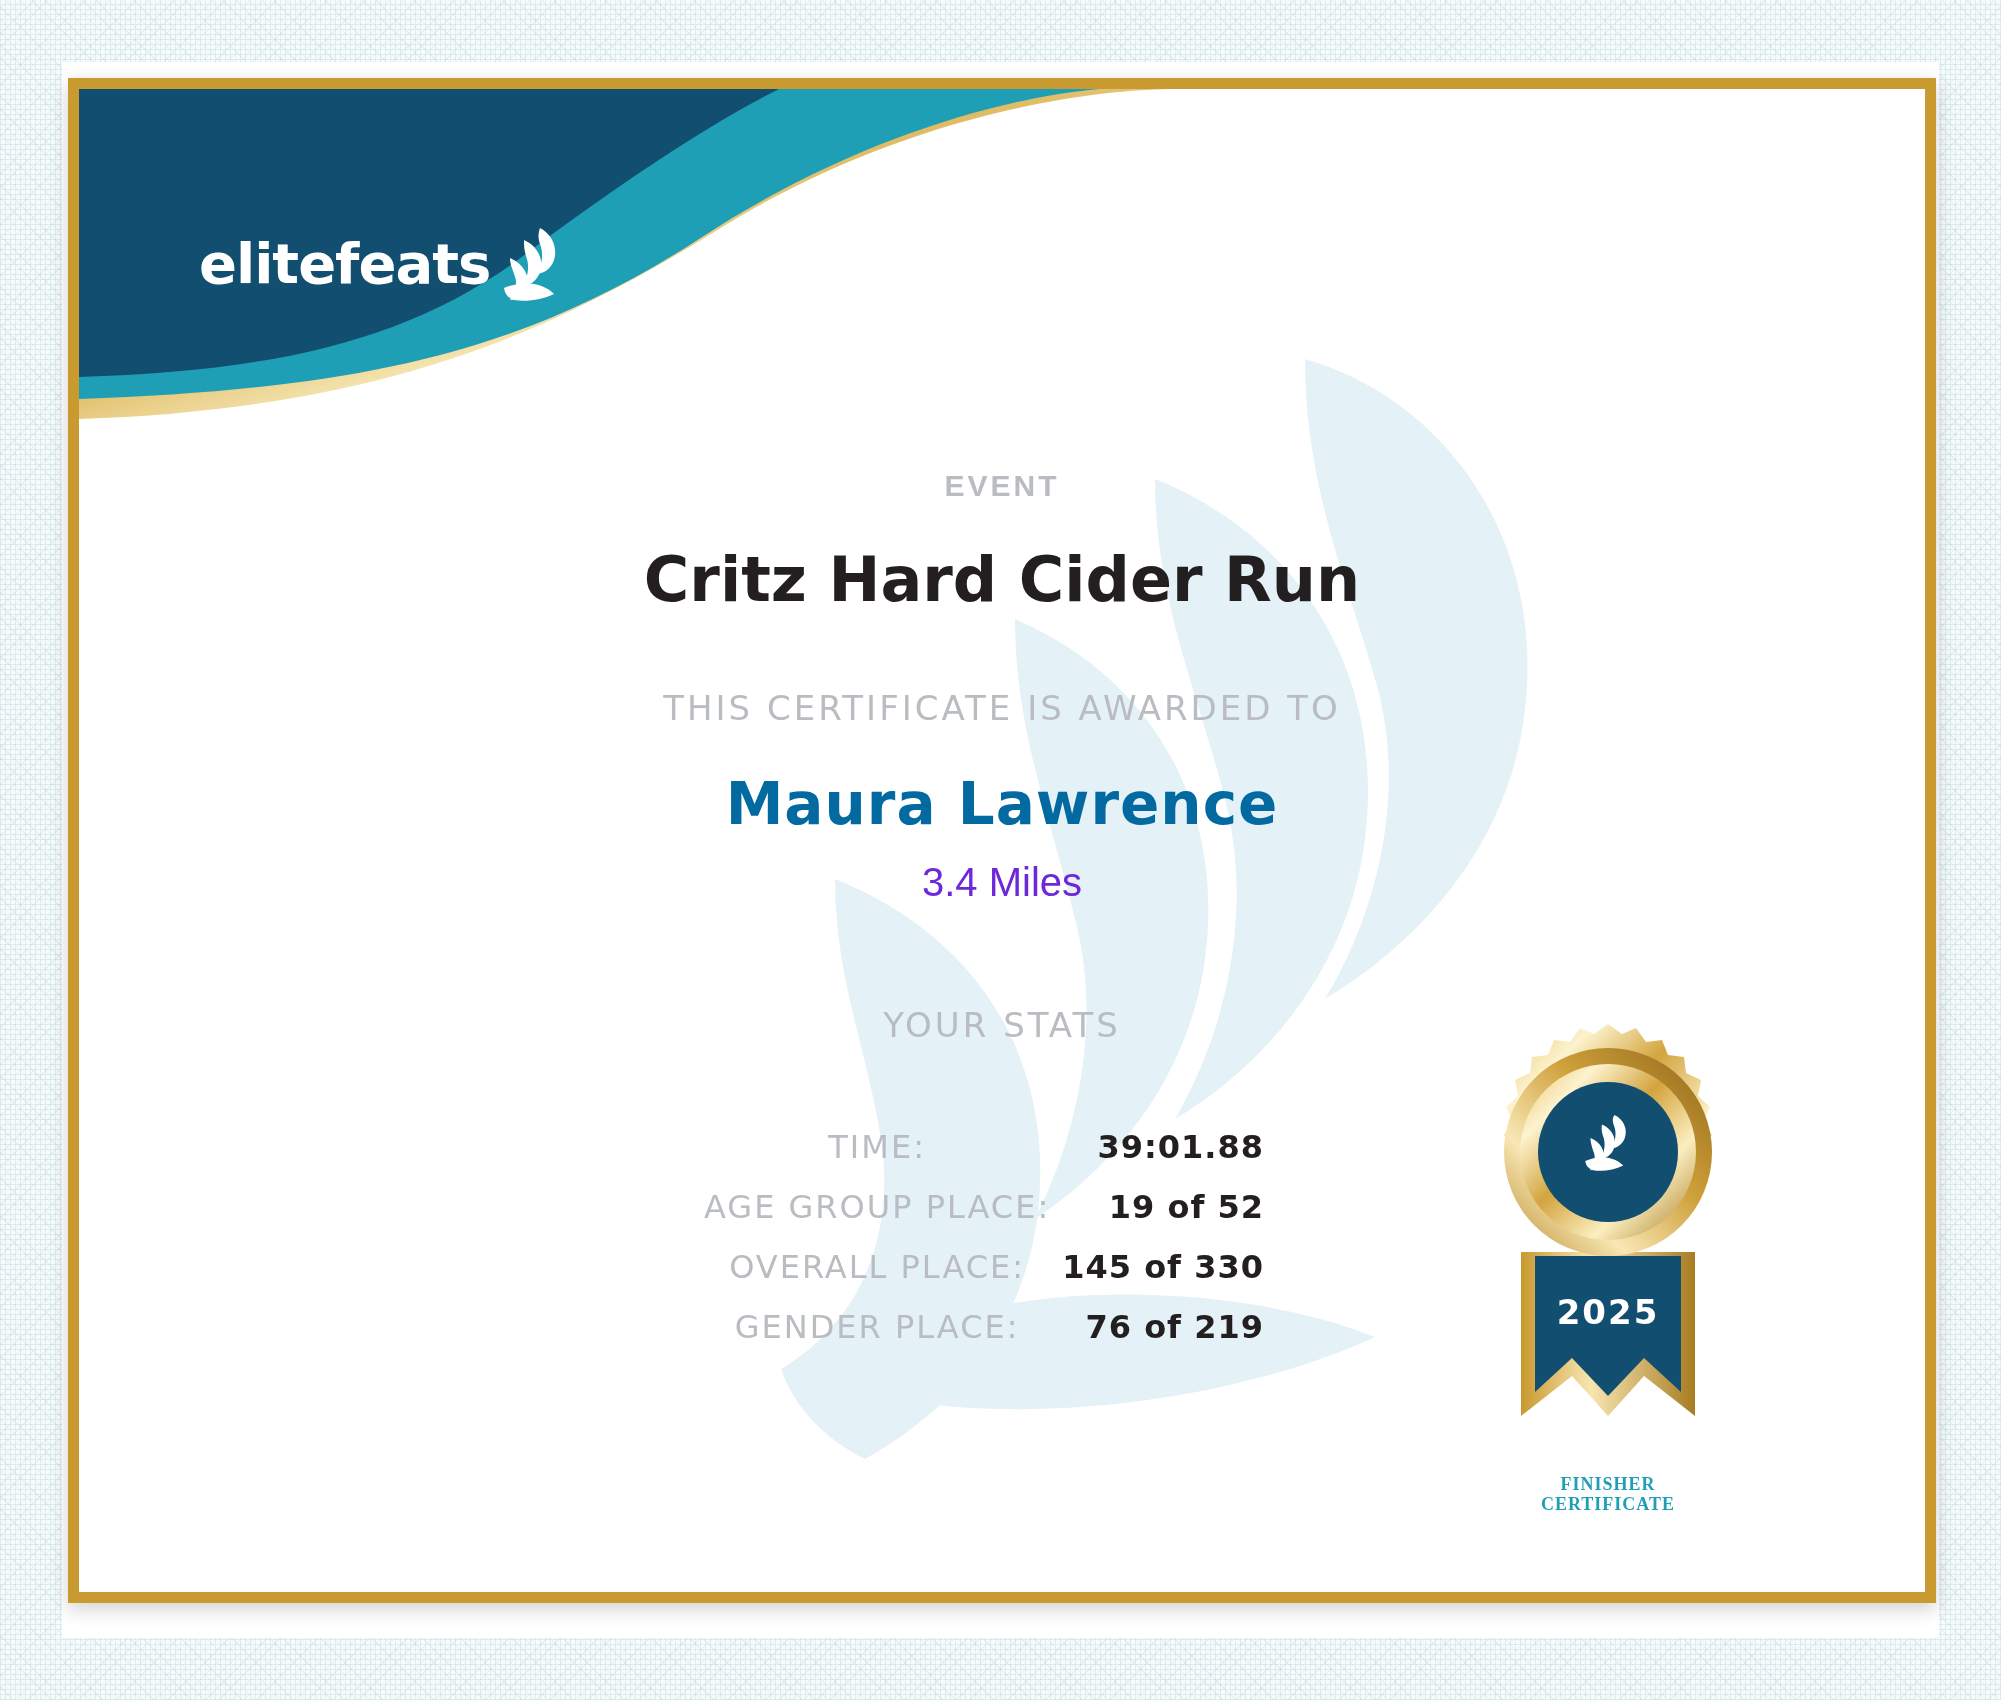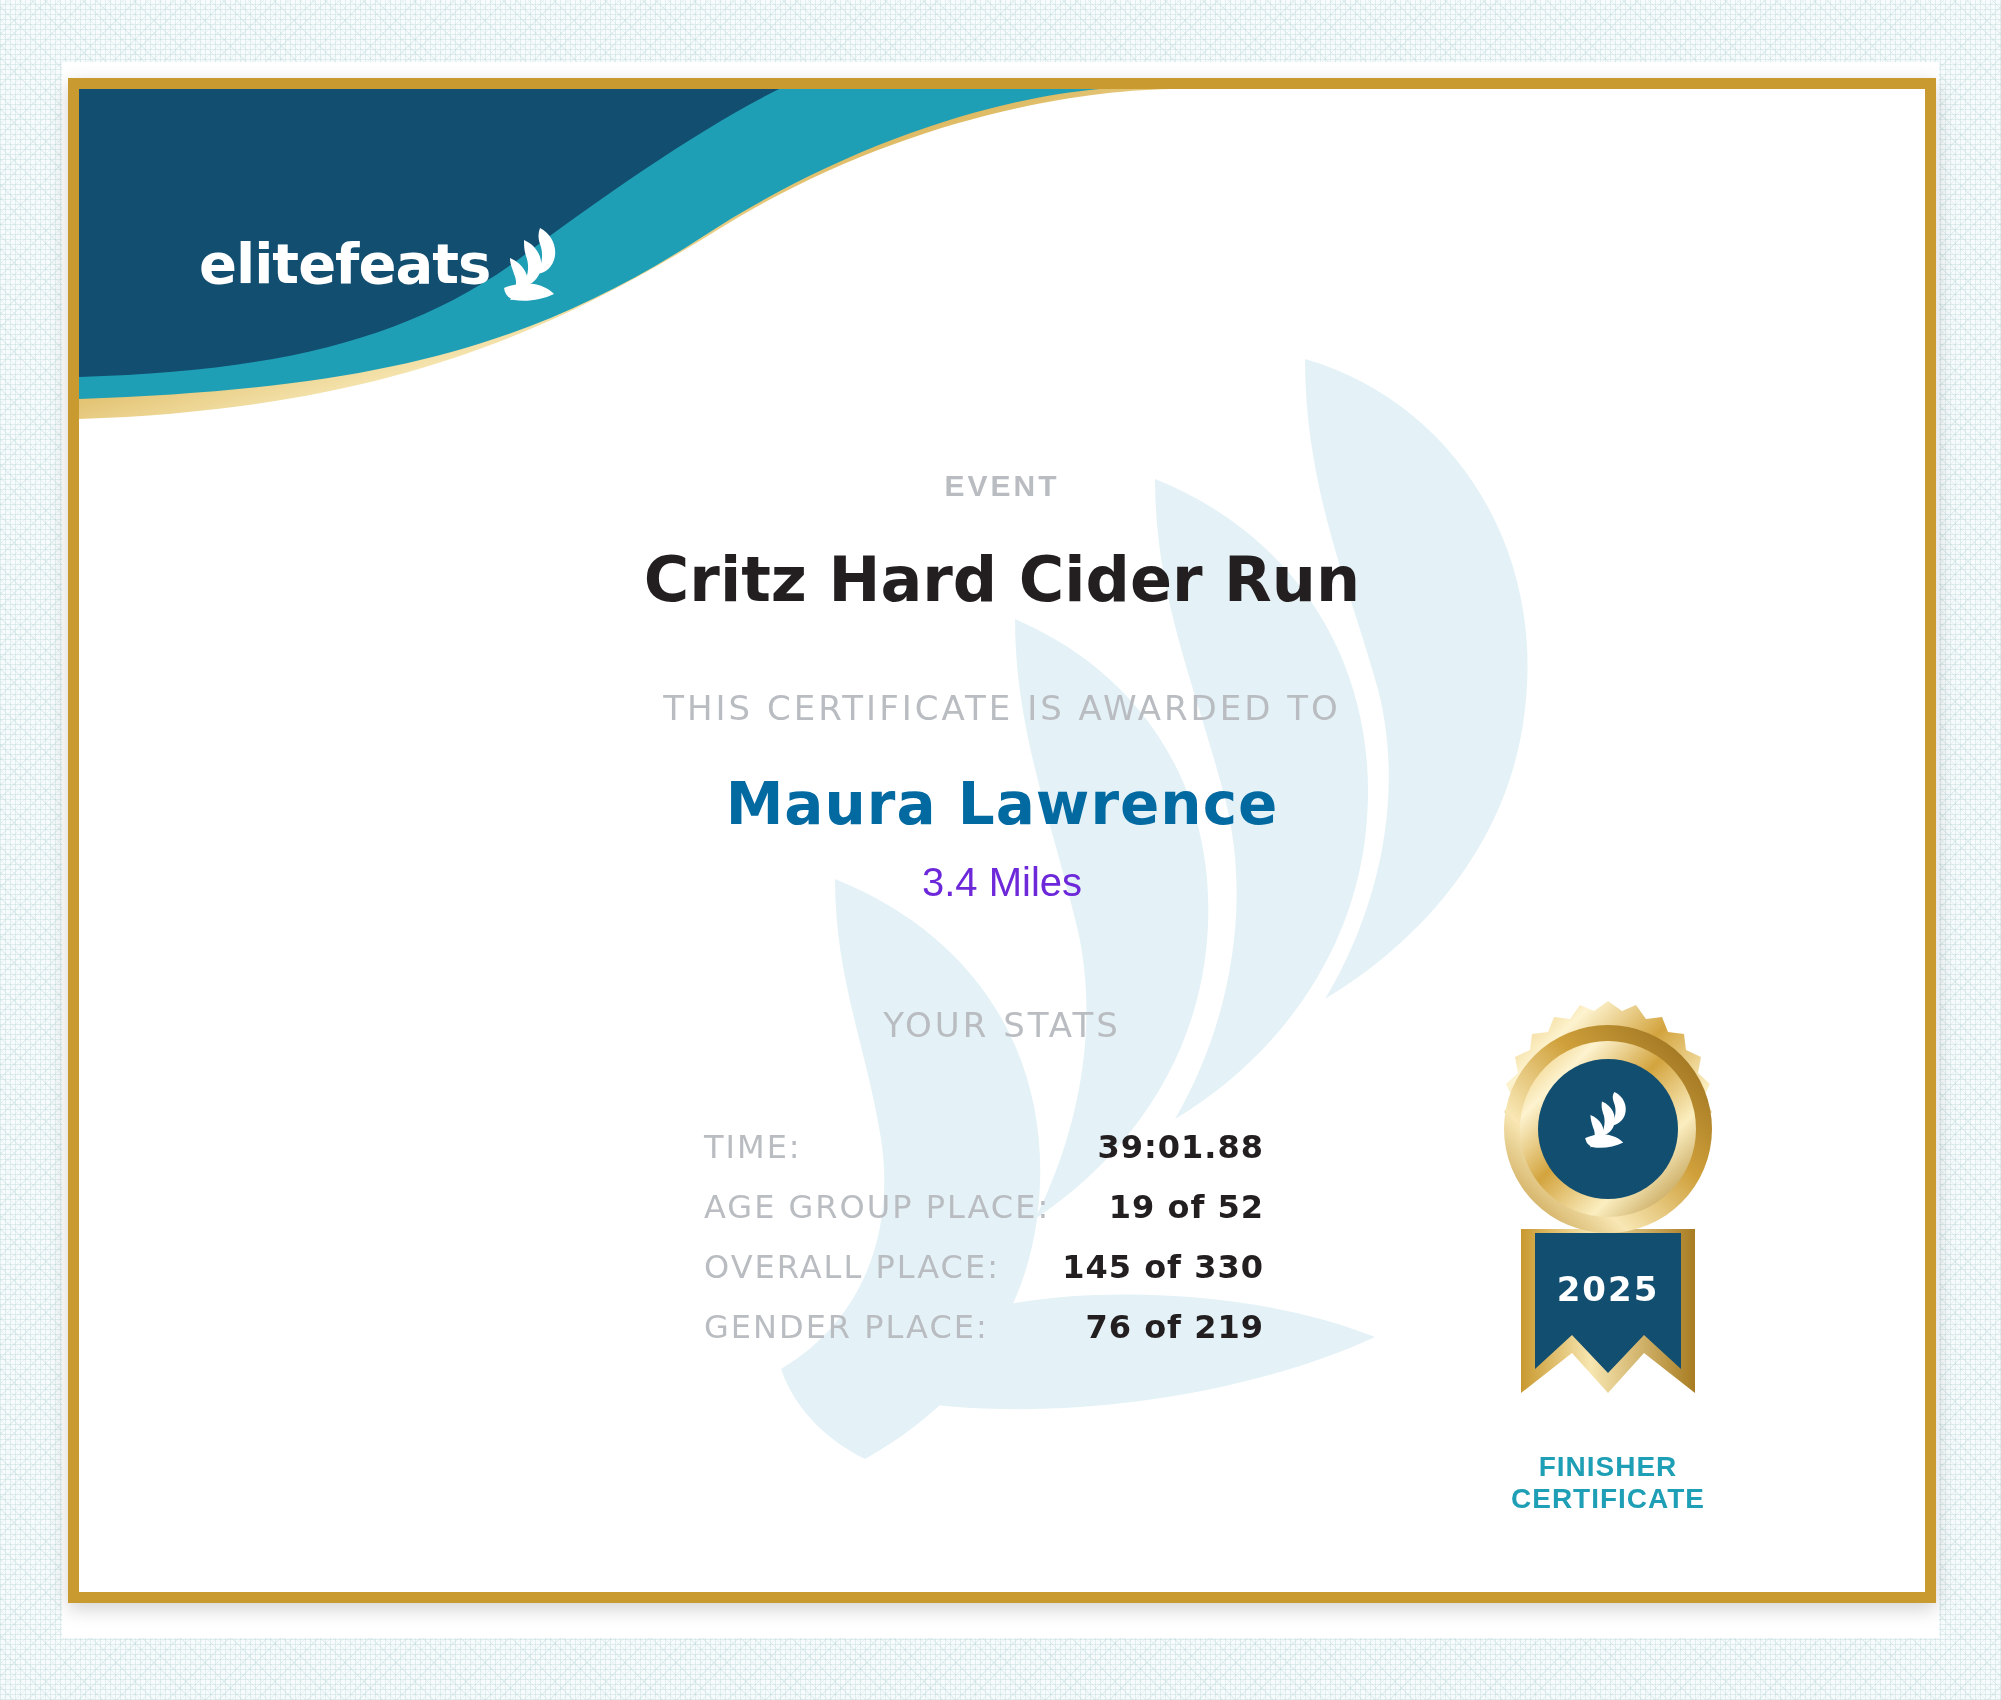--- a/index.html
+++ b/index.html
@@ -154,21 +154,21 @@
     position: relative;
     left: -18px;
   }
   .stats td {
     padding: 11px 0;
     font-size: 32px;
     font-family: "DejaVu Sans", sans-serif;
     white-space: nowrap;
   }
   .stats .stat-key {
-    text-align: left;
+    text-align: center;
     color: #b9bcc0;
     letter-spacing: 2px;
     padding-right: 12px;
   }
   .stats .stat-val {
     text-align: right;
     color: #231f20;
     font-weight: bold;
     letter-spacing: 1px;
   }
@@ -178,25 +178,25 @@
     position: absolute;
     right: 152px;
     bottom: 78px;
     width: 330px;
     text-align: center;
     z-index: 6;
   }
   .seal-caption {
     margin-top: 6px;
     color: #1f9fb5;
-    font-size: 28px;
+    font-size: 18px;
     font-weight: bold;
     letter-spacing: 1px;
     line-height: 1.12;
-    font-family: Liberation Sans, sans-serif;
+    font-family: Liberation Serif, serif;
   }
 </style>
 </head>
 <body>
 
 <div class="page">
 
   <div class="cert">
     <div class="cert-inner">
 

